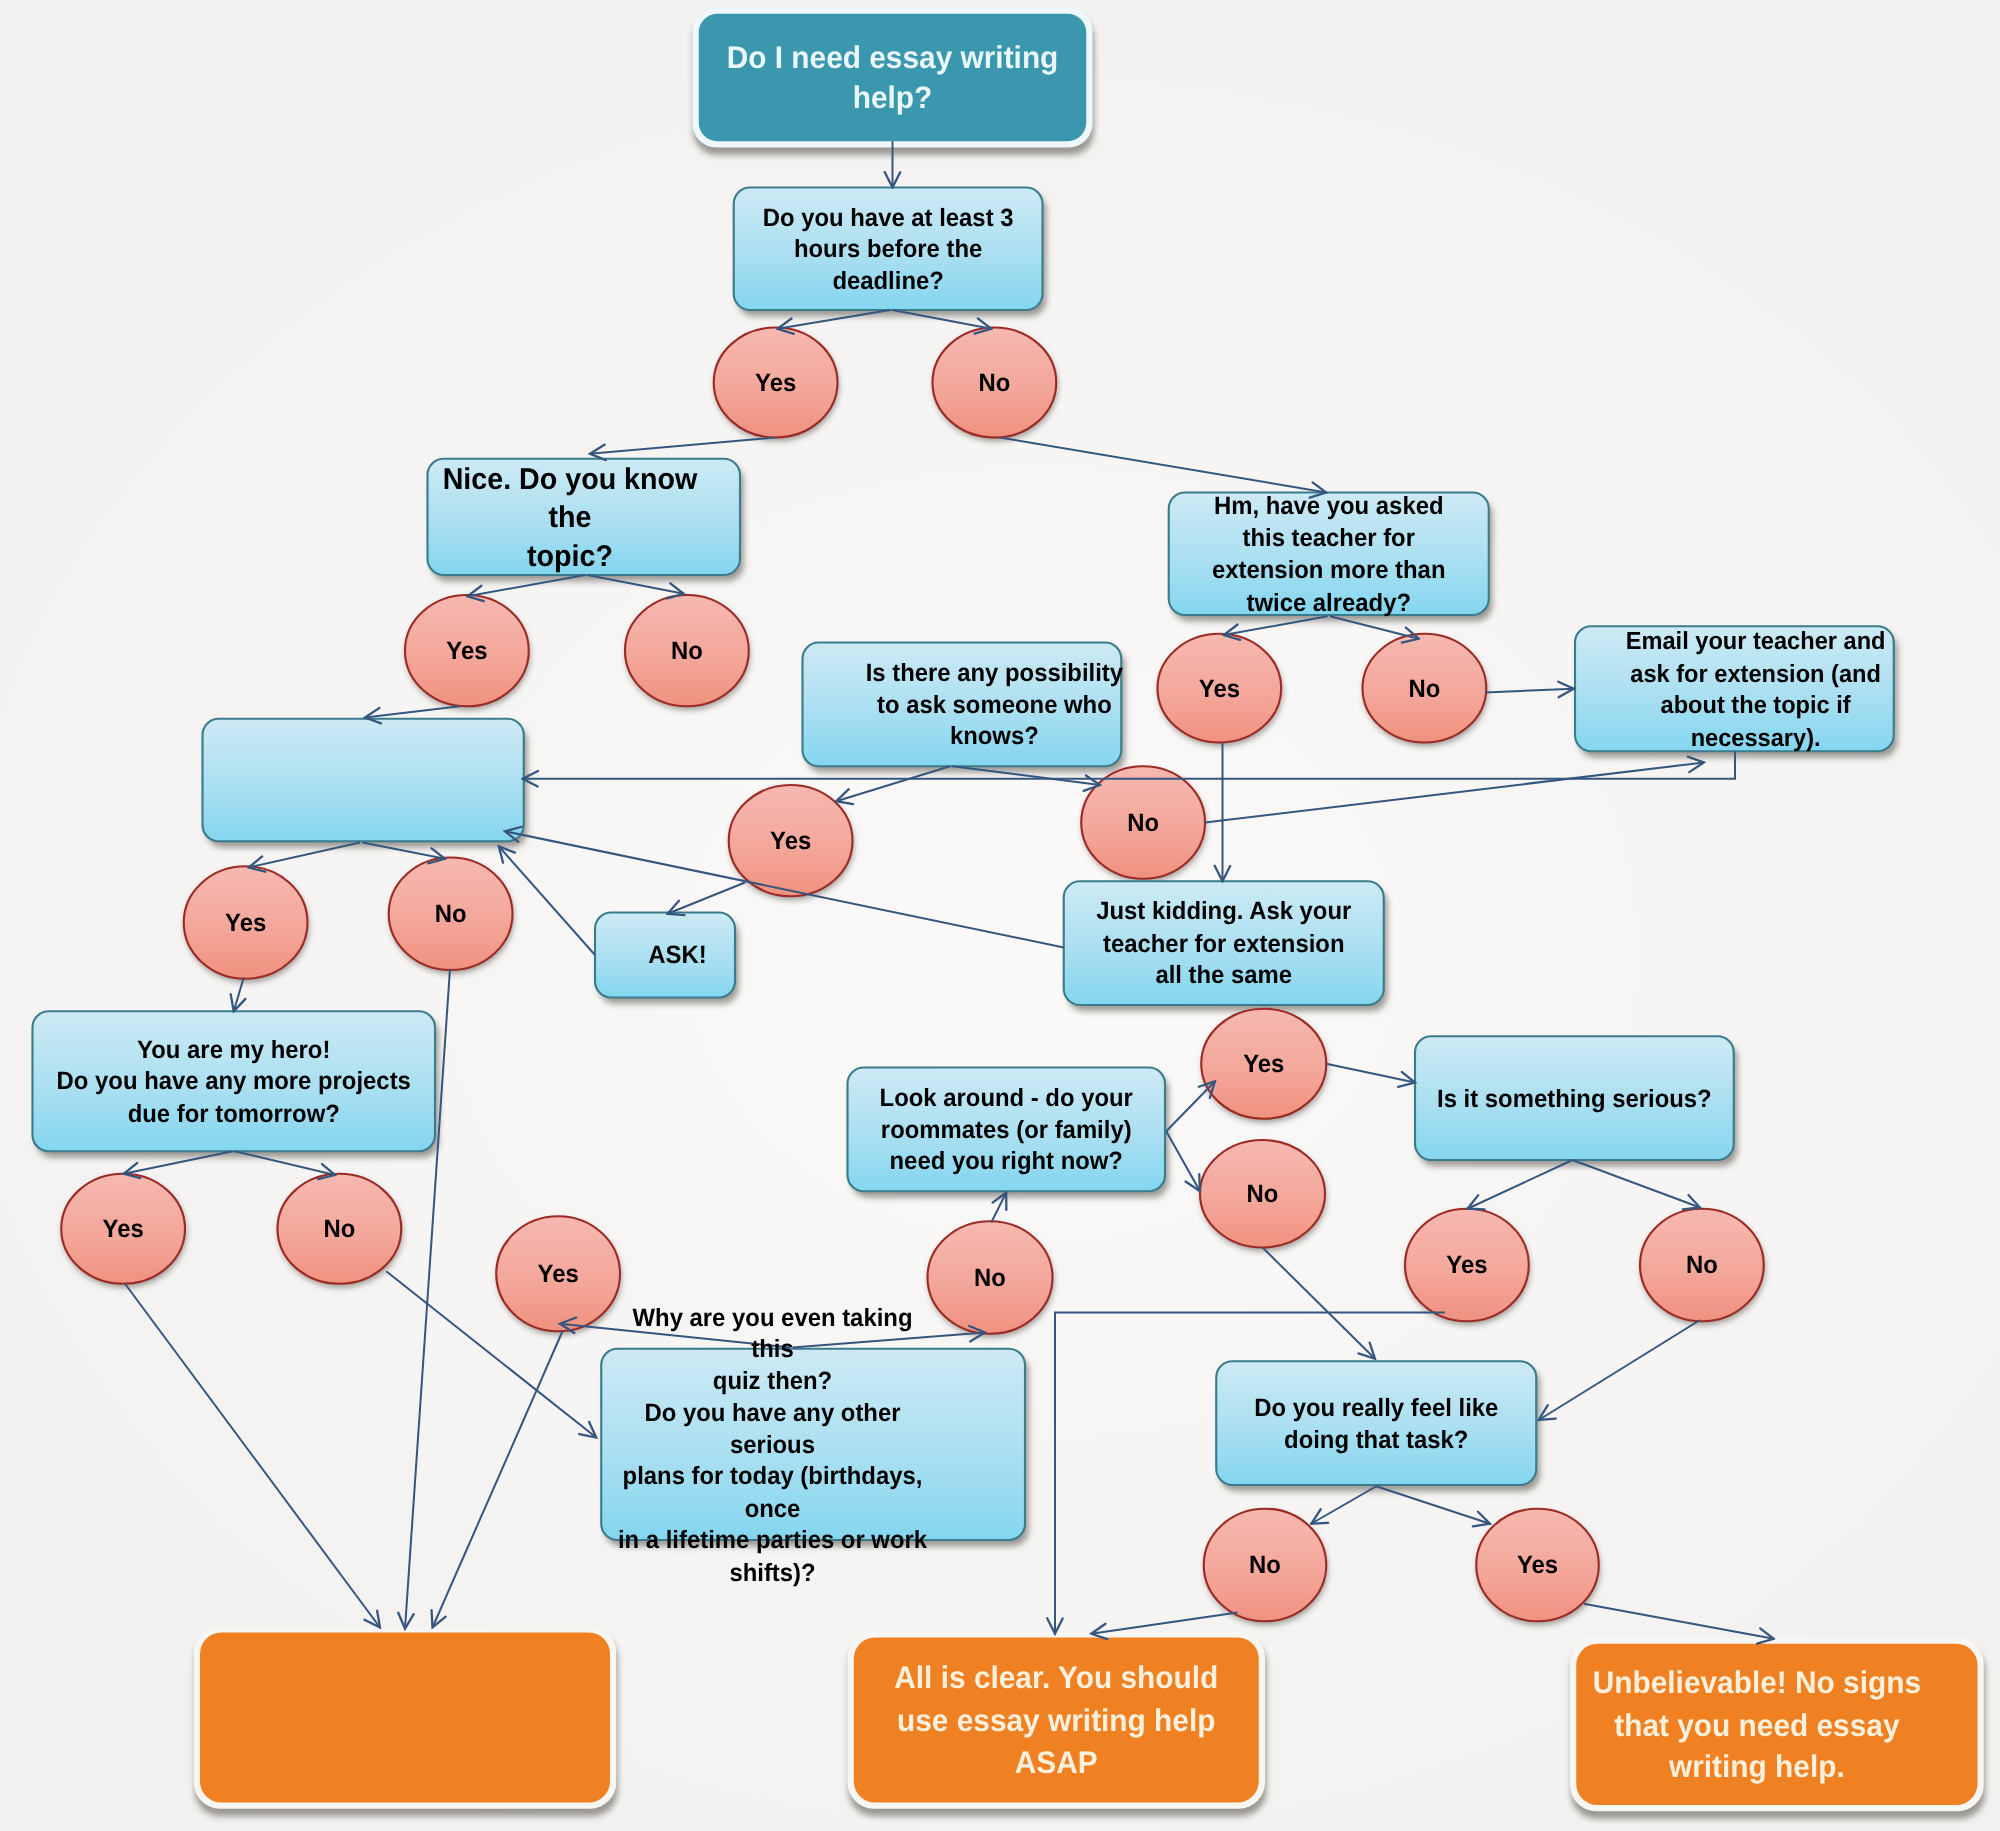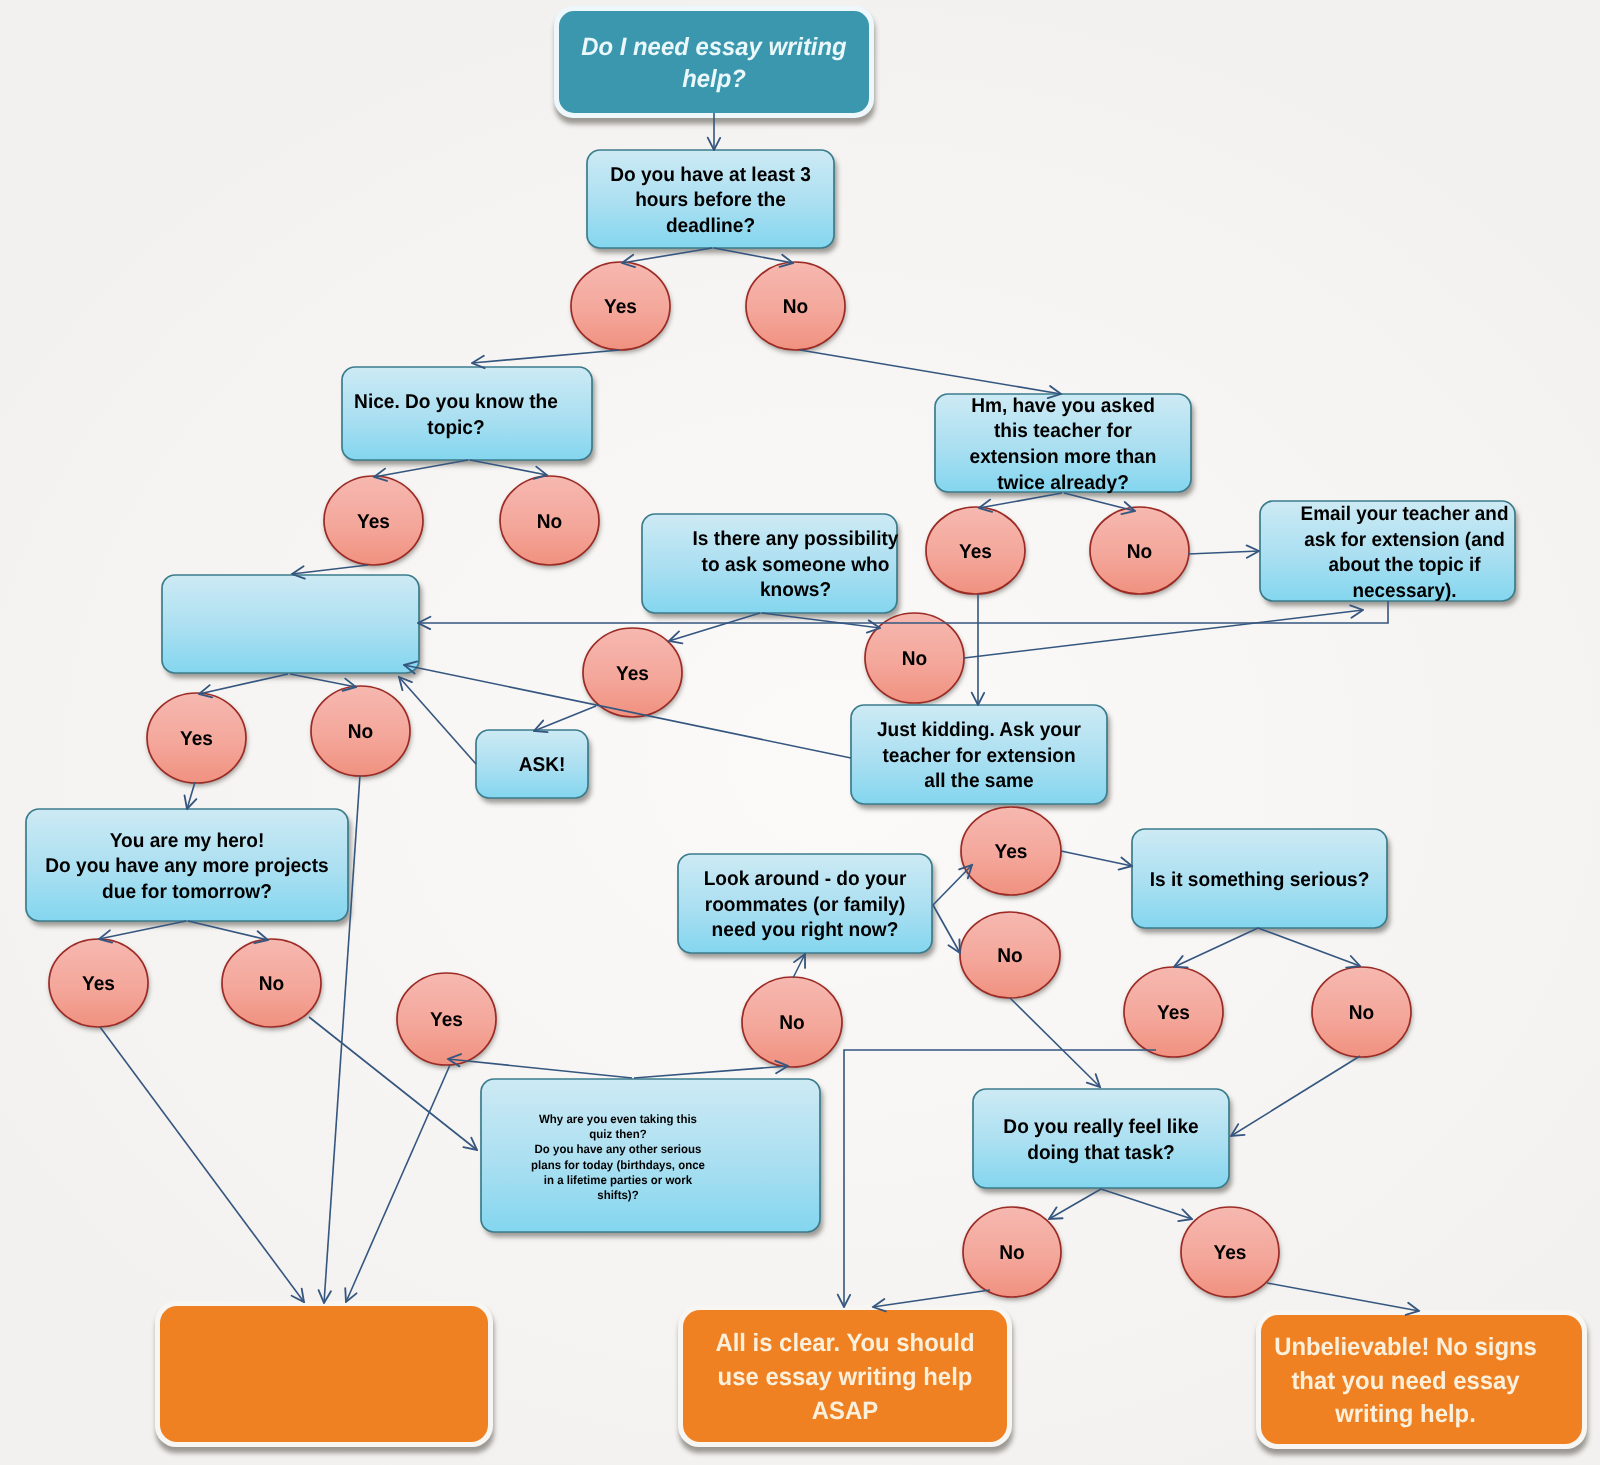--- a/index.html
+++ b/index.html
@@ -9,21 +9,21 @@
      font-family:"Liberation Sans",sans-serif;}
 #stage{position:relative;width:1600px;height:1465px;
   background:radial-gradient(ellipse 62% 55% at 52% 52%, #fbfaf9 0%, #f7f6f4 45%, #f2f1ef 100%);}
 svg.layer{position:absolute;left:0;top:0;width:1600px;height:1465px;overflow:visible;}
 .sh{fill:#4a443d;opacity:.52;filter:url(#blr);}
 .lbl{position:absolute;display:flex;align-items:center;justify-content:center;
      text-align:center;line-height:1.275;font-weight:bold;color:#000000;
      -webkit-font-smoothing:antialiased;
      text-rendering:geometricPrecision;}
 .lbl .inner{width:100%;transform:scaleX(0.955) translateY(1.5px);}
-.lbl.teal{color:#eaf7fb;font-style:italic;}
+.lbl.teal{color:#eaf7fb;}
 .lbl.orange{color:#fbf0dc;line-height:1.35;}
 </style>
 </head>
 <body>
 
 <div id="stage">
 <svg class="layer" viewBox="0 0 1600 1465">
 <defs>
   <linearGradient id="gblue" x1="0" y1="0" x2="0" y2="1">
     <stop offset="0" stop-color="#cdeaf4"></stop>
@@ -256,21 +256,21 @@
 <div class="lbl ell" style="left:571px;top:262px;width:99px;height:88px;font-size:20px">
       <div class="inner">
         <div>Yes</div>
       </div>
     </div>
 <div class="lbl ell" style="left:746px;top:262px;width:99px;height:88px;font-size:20px">
       <div class="inner">
         <div>No</div>
       </div>
     </div>
-<div class="lbl blue" style="left:342px;top:367px;width:228px;height:93px;font-size:20px">
+<div class="lbl blue" style="left:342px;top:367px;width:228px;height:93px;font-size:24px">
       <div class="inner">
         <div>Nice. Do you know the</div>
         <div>topic?</div>
       </div>
     </div>
 <div class="lbl ell" style="left:324px;top:476px;width:99px;height:89px;font-size:20px">
       <div class="inner">
         <div>Yes</div>
       </div>
     </div>
@@ -396,21 +396,21 @@
 <div class="lbl ell" style="left:397px;top:973px;width:99px;height:92px;font-size:20px">
       <div class="inner">
         <div>Yes</div>
       </div>
     </div>
 <div class="lbl ell" style="left:742px;top:977px;width:100px;height:90px;font-size:20px">
       <div class="inner">
         <div>No</div>
       </div>
     </div>
-<div class="lbl blue" style="left:481px;top:1079px;width:274px;height:153px;font-size:12px">
+<div class="lbl blue" style="left:481px;top:1079px;width:274px;height:153px;font-size:20px">
       <div class="inner">
         <div>Why are you even taking this</div>
         <div>quiz then?</div>
         <div>Do you have any other serious</div>
         <div>plans for today (birthdays, once</div>
         <div>in a lifetime parties or work</div>
         <div>shifts)?</div>
       </div>
     </div>
 <div class="lbl blue" style="left:973px;top:1089px;width:256px;height:99px;font-size:20px">

